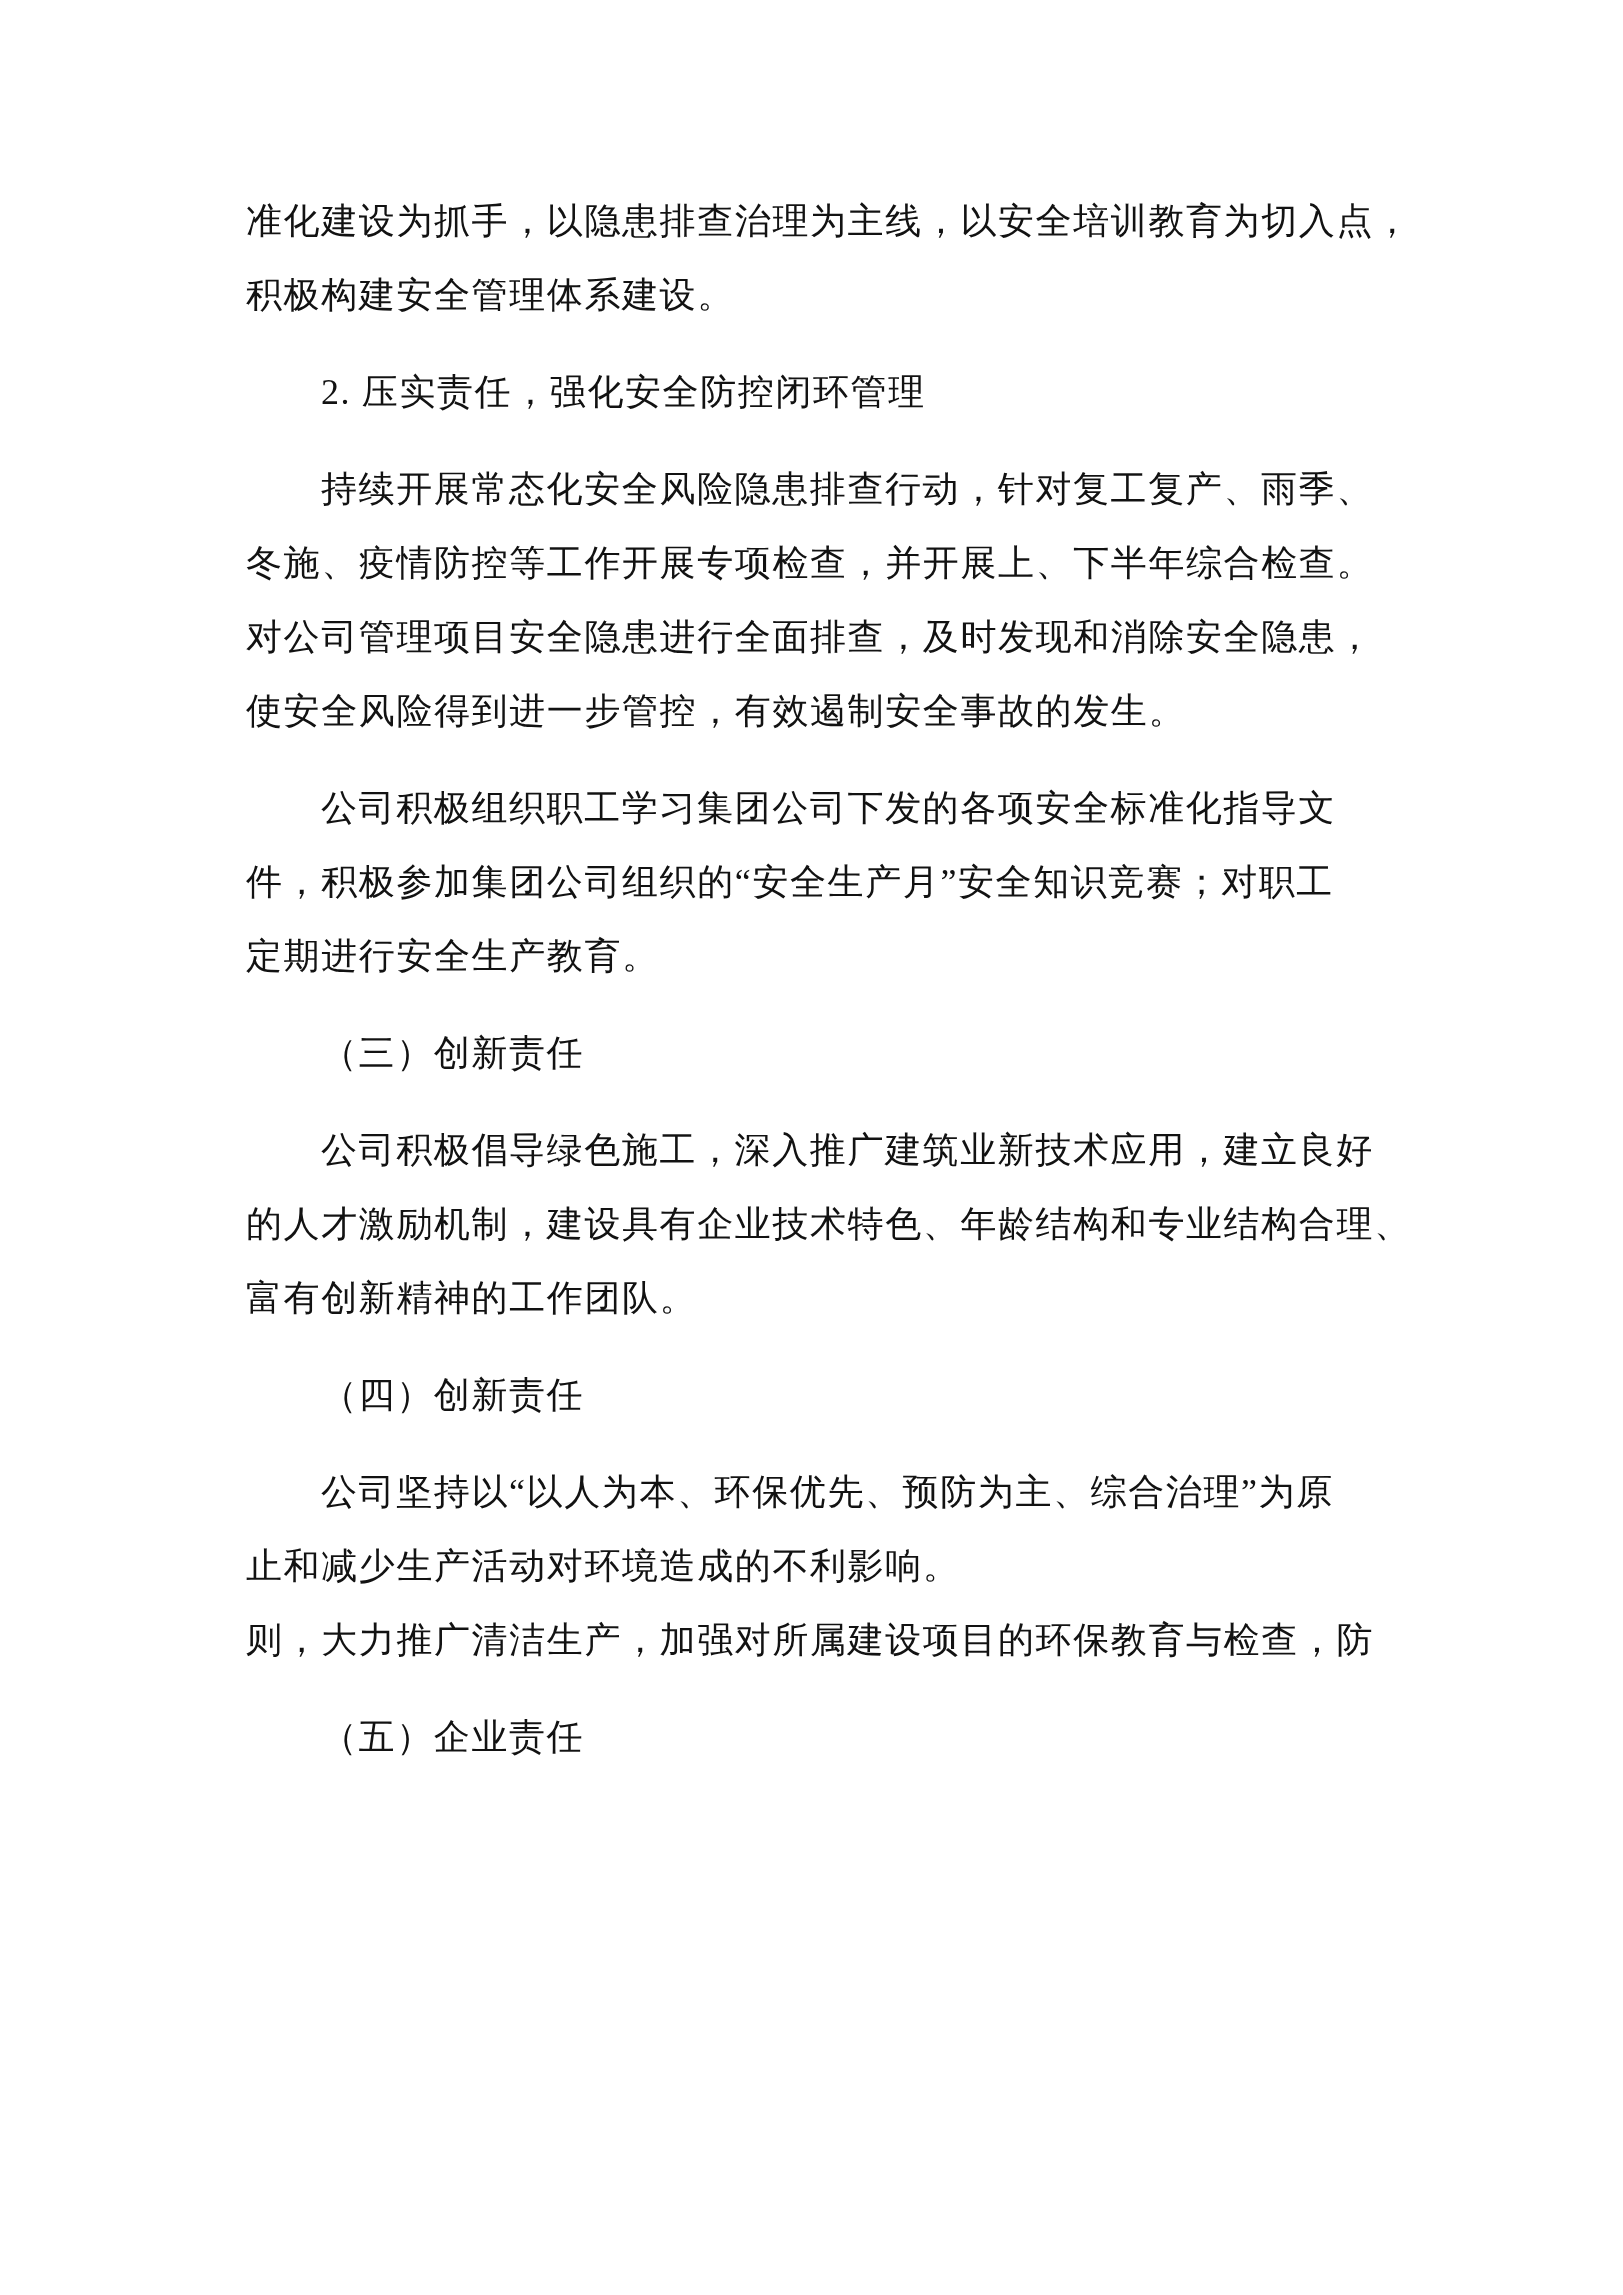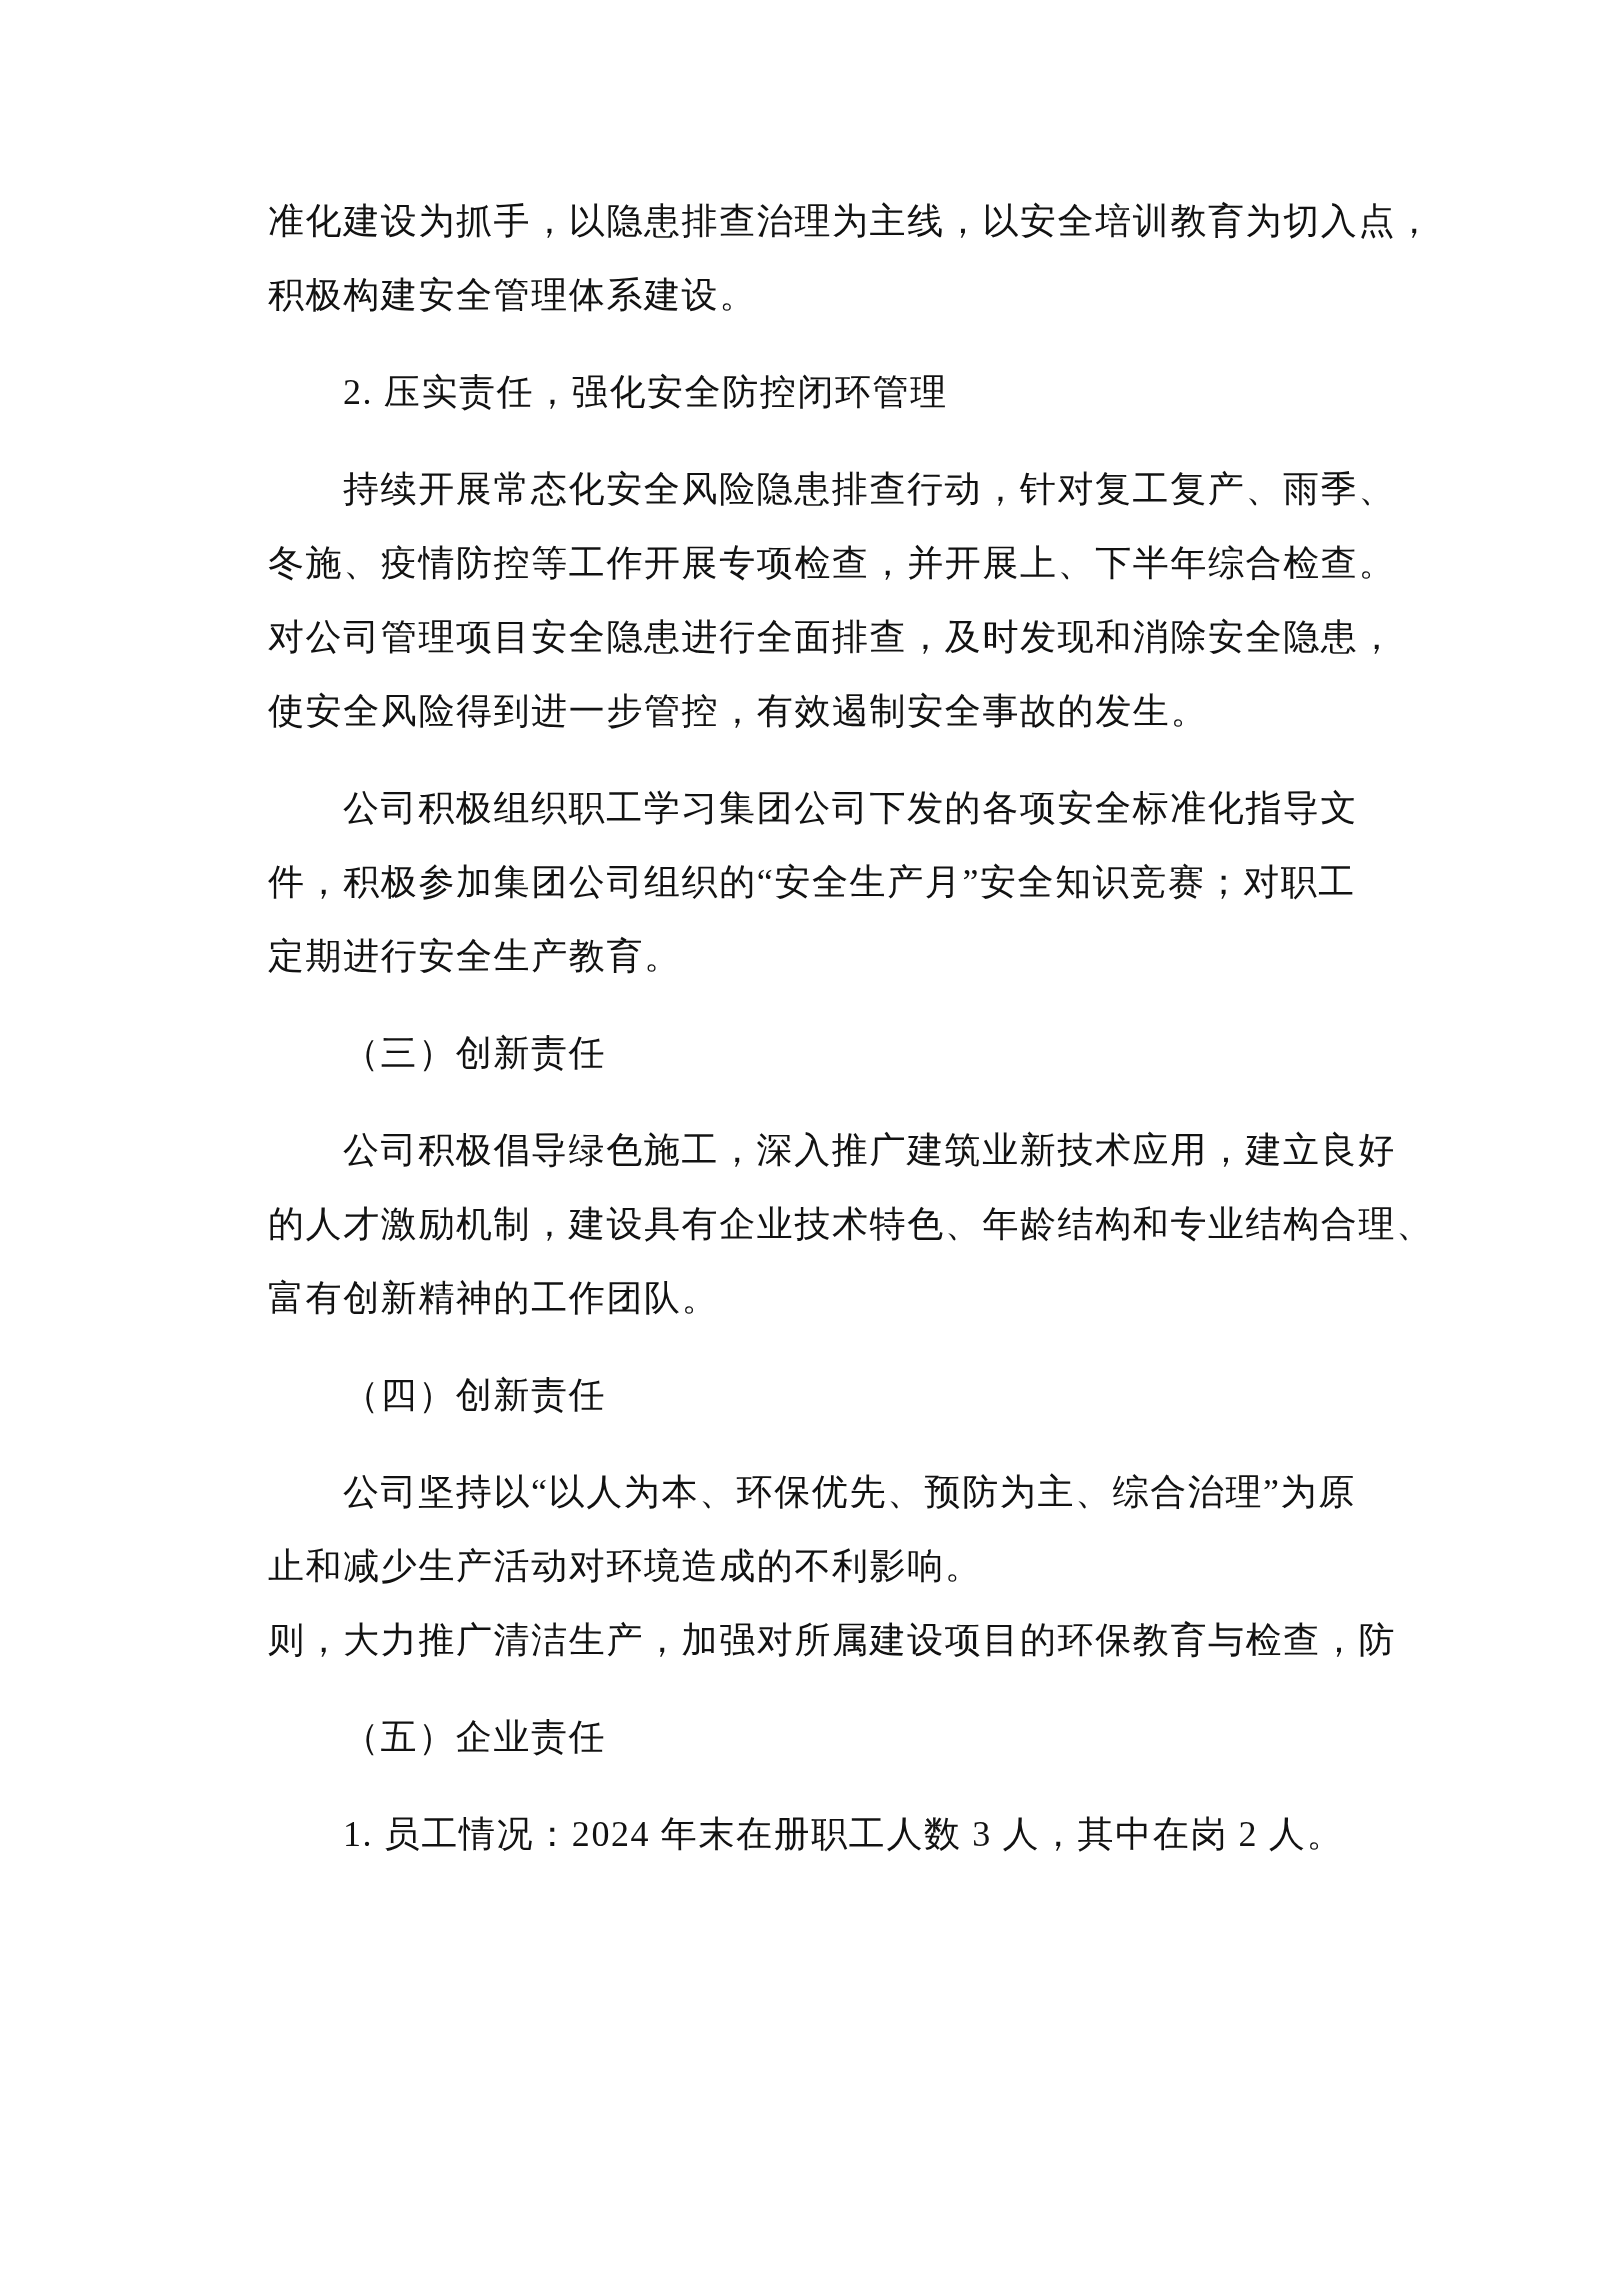--- a/index.html
+++ b/index.html
@@ -29,21 +29,20 @@
   .block.bold .line {
     font-weight: normal;
   }
   .line {
     height: 74px;
     line-height: 74px;
     font-size: 36px;
     letter-spacing: 1.6px;
     white-space: nowrap;
     overflow: visible;
-    margin-left: 22px;
   }
   .line.indent {
     padding-left: 75px;
   }
 </style>
 </head>
 <body>
 
 <div class="page">
   <div class="doc-body">
@@ -77,18 +76,15 @@
         <div class="line indent">（四）创新责任</div>
       </div>
       <div class="block">
         <div class="line indent">公司坚持以“以人为本、环保优先、预防为主、综合治理”为原</div>
         <div class="line">止和减少生产活动对环境造成的不利影响。</div>
         <div class="line">则，大力推广清洁生产，加强对所属建设项目的环保教育与检查，防</div>
       </div>
       <div class="block bold">
         <div class="line indent">（五）企业责任</div>
       </div>
-      <div class="block">
-        <div class="line indent">1. 员工情况：2024 年末在册职工人数 3 人，其中在岗 2 人。</div>
-      </div>
     </div>
 </div>
 
 
 </body></html>

